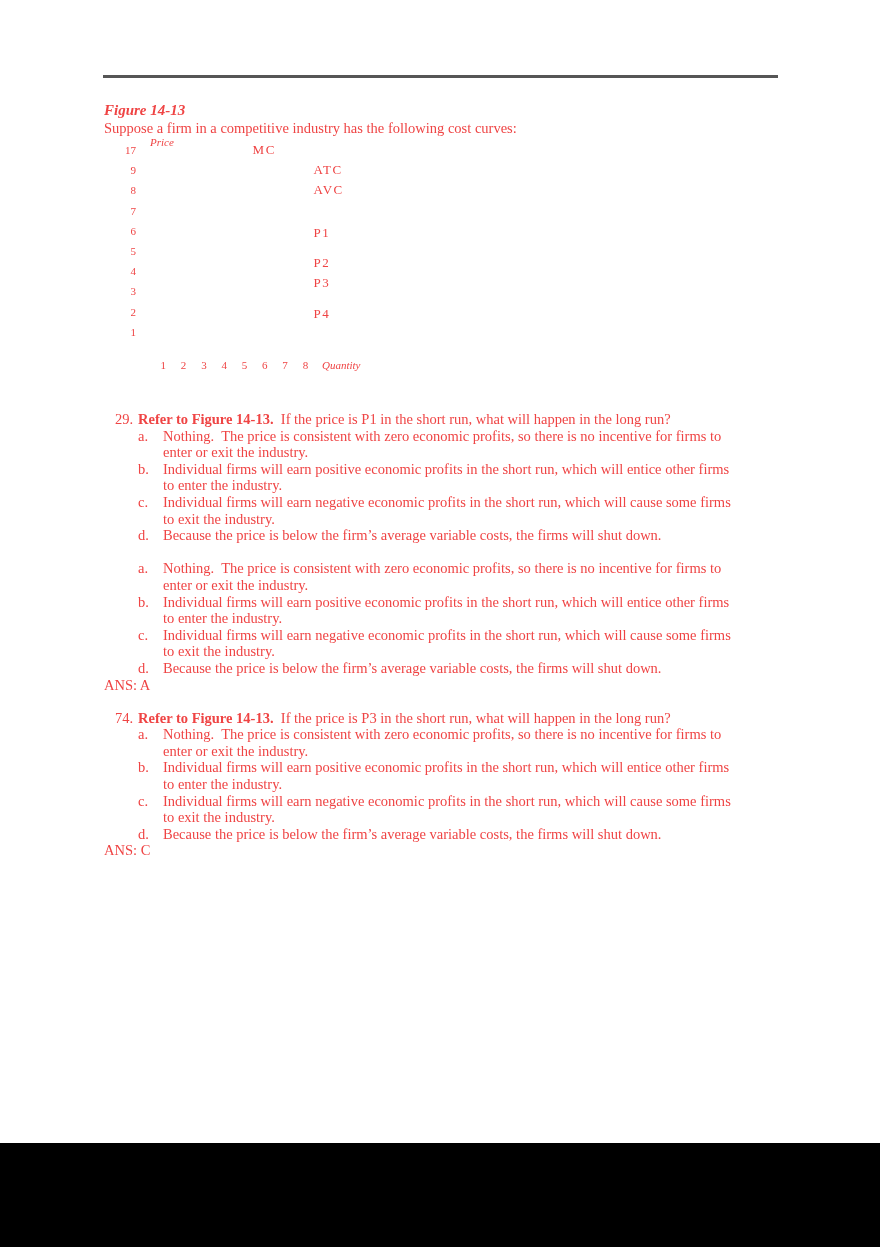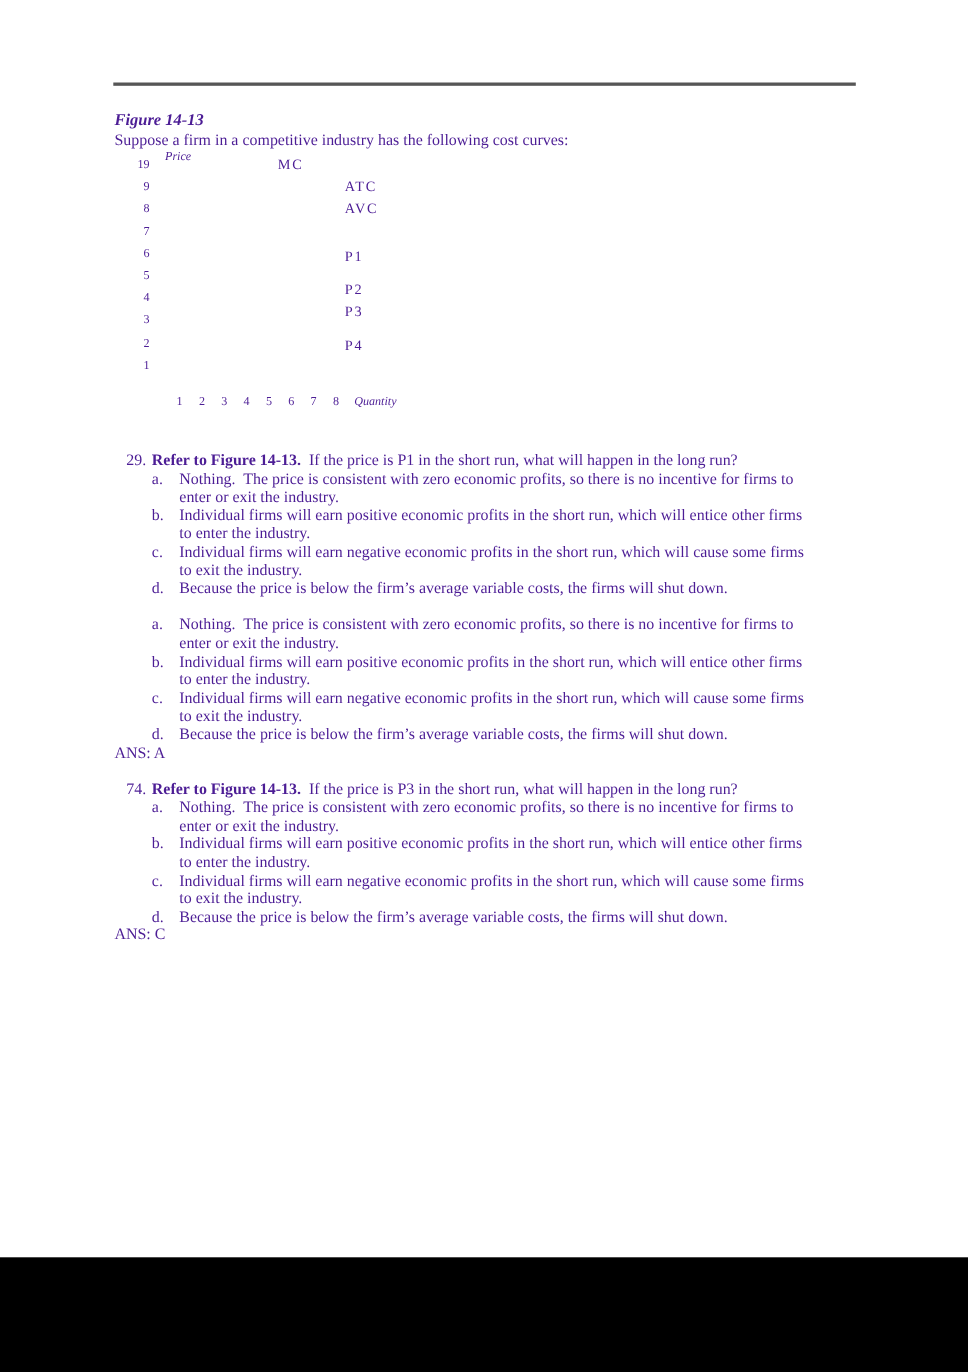--- a/index.html
+++ b/index.html
@@ -1,21 +1,21 @@
 <!DOCTYPE html>
 <html><head>
 <meta charset="utf-8">
 <style>
   html, body { margin: 0; padding: 0; background: #ffffff; }
   .page {
     position: relative;
     width: 880px;
     height: 1247px;
     background: #ffffff;
-    color: #4c1d95;
+    color: #ef4444;
     font-family: "Liberation Serif", "DejaVu Serif", serif;
     overflow: hidden;
     text-decoration: underline;
   }
   .top-rule {
     position: absolute;
     left: 103px; top: 75px;
     width: 675px; height: 3px;
     background: #565656;
   }
@@ -100,21 +100,21 @@
 
 <div class="page">
   <div class="top-rule"></div>
 
   <div class="figure-title">Figure 14-13</div>
   <div class="figure-caption">Suppose a firm in a competitive industry has the following cost curves:</div>
 
   <div class="chart" id="chart">
     <span class="axis-price">Price</span>
     <span class="axis-qty">Quantity</span>
-  <span class="ytick" style="top: 12px;">19</span>
+  <span class="ytick" style="top: 12px;">17</span>
       <span class="ytick" style="top: 32.2px;">9</span>
       <span class="ytick" style="top: 52.4px;">8</span>
       <span class="ytick" style="top: 72.6px;">7</span>
       <span class="ytick" style="top: 92.8px;">6</span>
       <span class="ytick" style="top: 113px;">5</span>
       <span class="ytick" style="top: 133.2px;">4</span>
       <span class="ytick" style="top: 153.4px;">3</span>
       <span class="ytick" style="top: 173.6px;">2</span>
       <span class="ytick" style="top: 193.8px;">1</span>
       <span class="xtick" style="left: 59.3px; top: 227px;">1</span>

